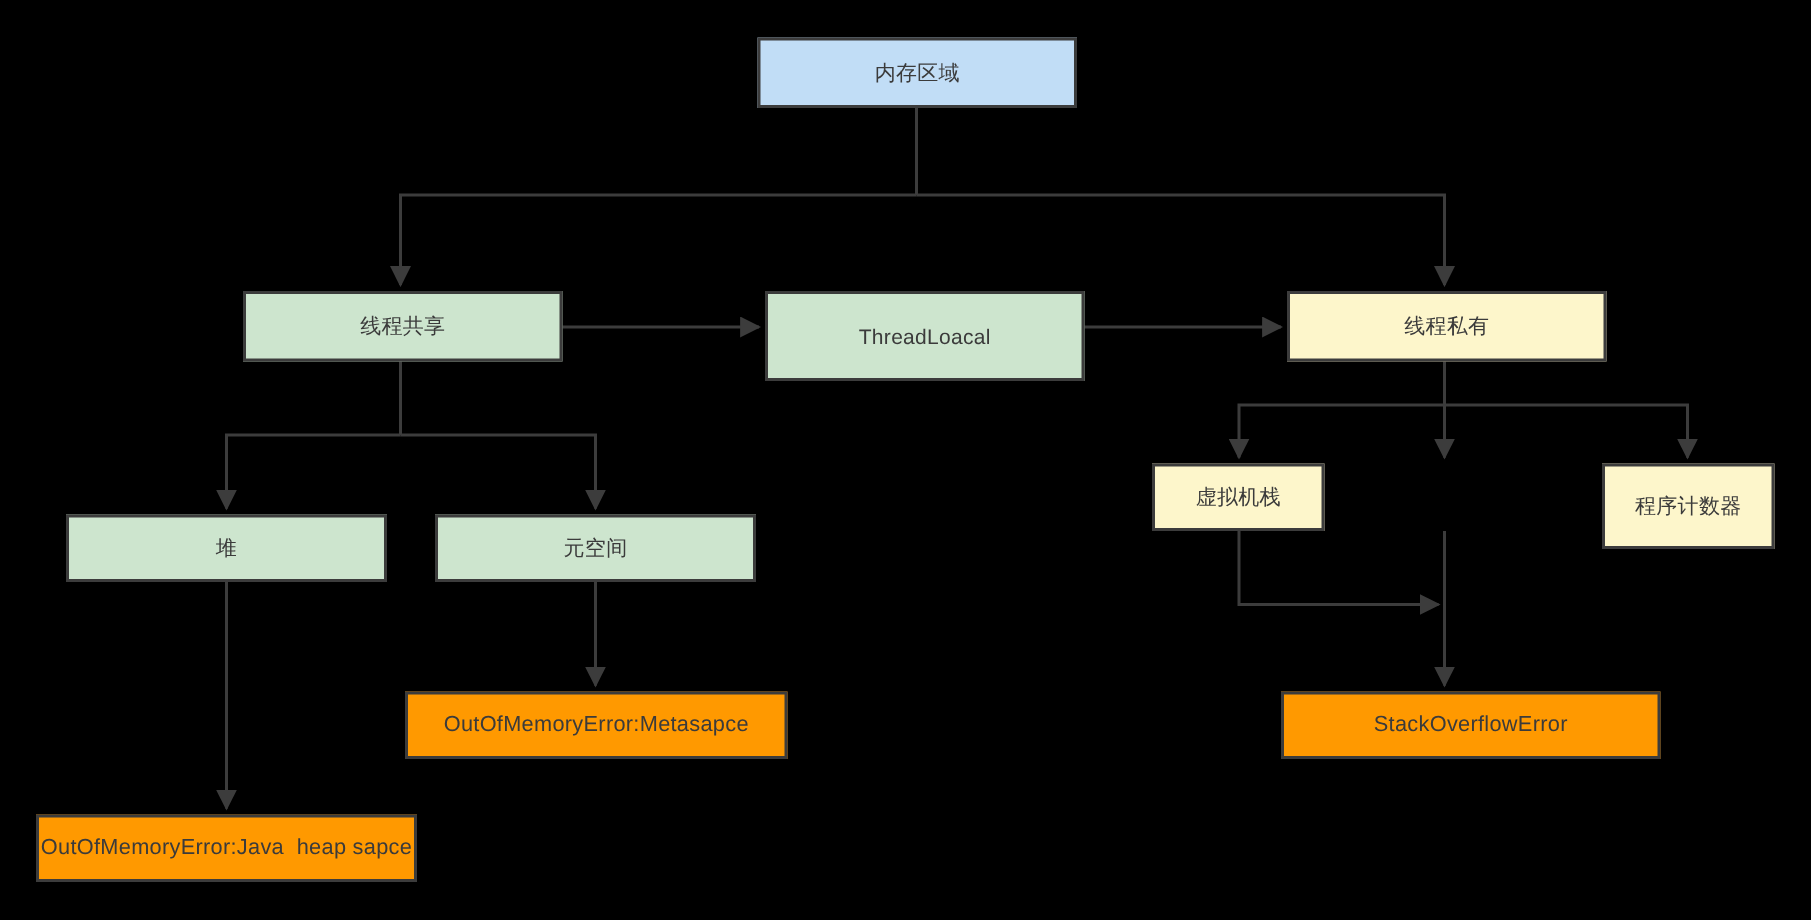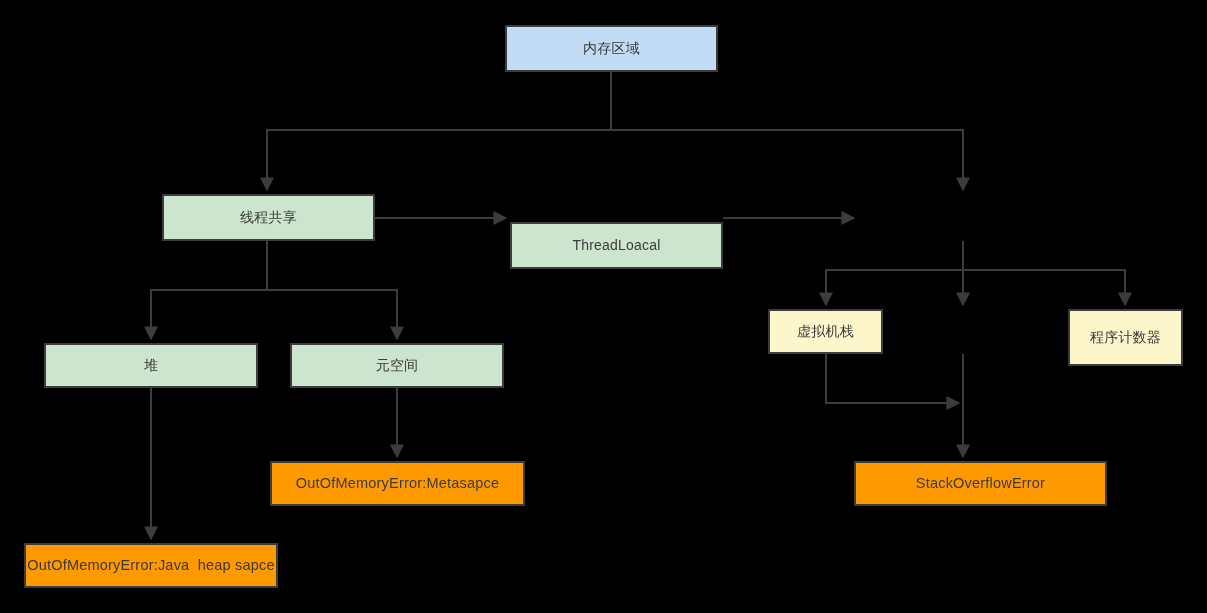--- a/index.html
+++ b/index.html
@@ -87,24 +87,27 @@
   </svg>
 
   <div class="node blue" style="left:505px; top:25px; width:213px; height:47px;">
     <span class="node-label">内存区域</span>
   </div>
 
   <div class="node green" style="left:162px; top:194px; width:213px; height:47px;">
     <span class="node-label">线程共享</span>
   </div>
 
-  <div class="node green" style="left:510px; top:194px; width:213px; height:47px;margin-top:28px;">
+  <div class="node green" style="left:510px; top:194px; width:213px; height:60px;">
     <span class="node-label">ThreadLoacal</span>
   </div>
 
+  <div class="node yellow" style="left:858px; top:194px; width:213px; height:47px;">
+    <span class="node-label">线程私有</span>
+  </div>
 
   <div class="node green" style="left:44px; top:343px; width:214px; height:45px;">
     <span class="node-label">堆</span>
   </div>
 
   <div class="node green" style="left:290px; top:343px; width:214px; height:45px;">
     <span class="node-label">元空间</span>
   </div>
 
   <div class="node yellow" style="left:768px; top:309px; width:115px; height:45px;">

